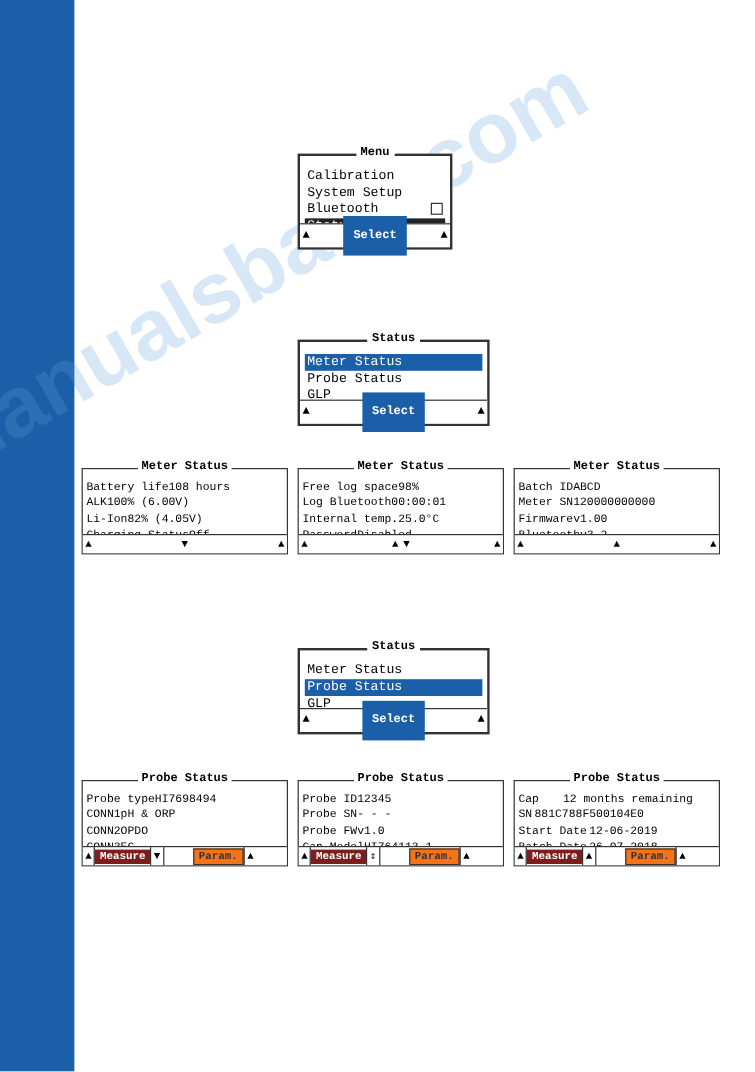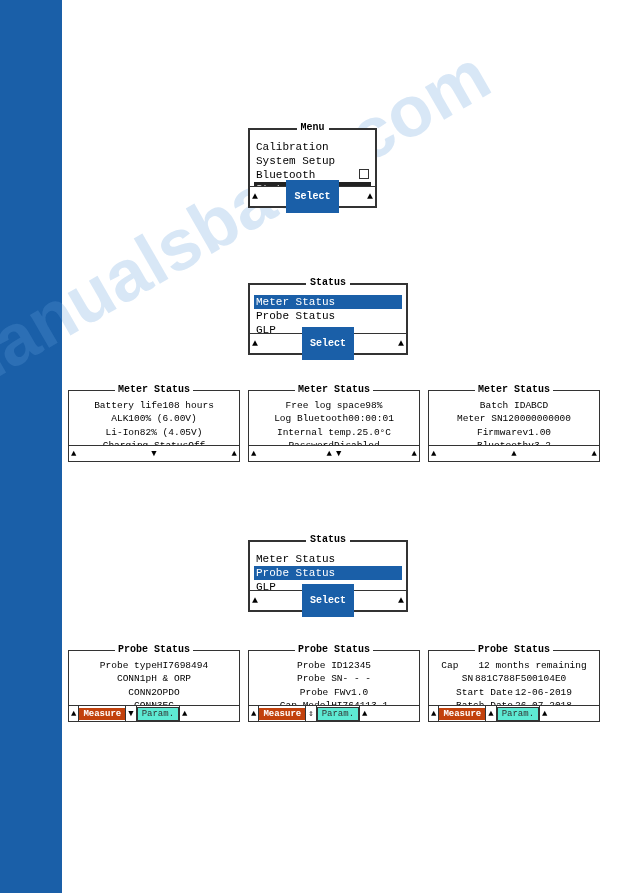--- a/index.html
+++ b/index.html
@@ -156,59 +156,60 @@
       padding: 0 3px;
     }
 
     .small-panel-content {
       padding: 4px 3px 18px 3px;
       margin-top: 4px;
     }
 
     .small-panel-row {
       display: flex;
-      justify-content: center;
+      justify-content: flex-start;
       font-size: 9.5px;
       line-height: 1.4;
       white-space: nowrap;
     }
 
     .small-panel-footer {
       position: absolute;
       bottom: 0;
       left: 0;
       right: 0;
       height: 16px;
       border-top: 1px solid #333;
       display: flex;
       align-items: center;
       background: #fff;
       font-size: 9px;
     }
 
     .small-btn {
-      background: #c2410c;
+      background: #7f1d1d;
       color: #fff;
       font-size: 9px;
       font-weight: bold;
       padding: 1px 4px;
       border: none;
       cursor: pointer;
       font-family: 'Courier New', Courier, monospace;
     }
 
     .small-btn-outline {
-      background: #5eead4;
+      background: #f97316;
       color: #333;
       font-size: 9px;
-      font-weight: normal;
+      font-weight: bold;
       padding: 1px 4px;
       border: 1px solid #333;
       cursor: pointer;
       font-family: 'Courier New', Courier, monospace;
+      margin-left: 24px;
     }
 
     .footer-divider {
       width: 1px;
       height: 100%;
       background: #333;
     }
 
   </style>
 </head>

